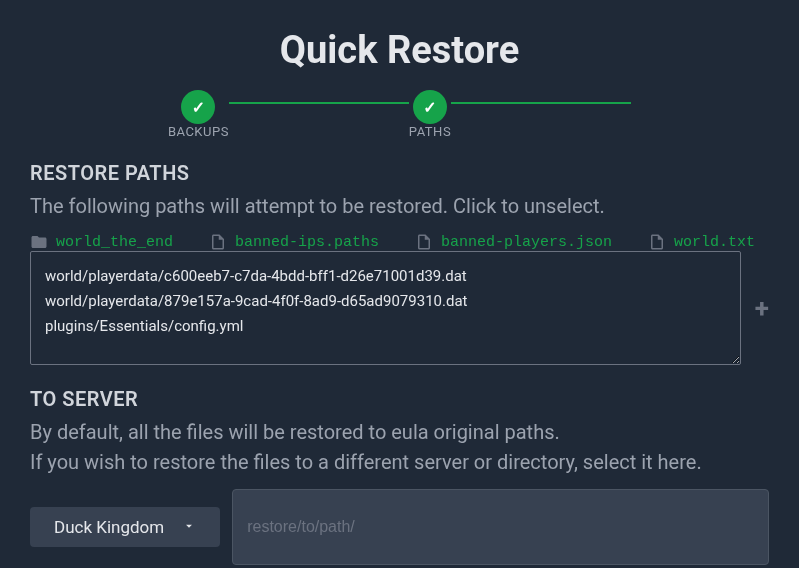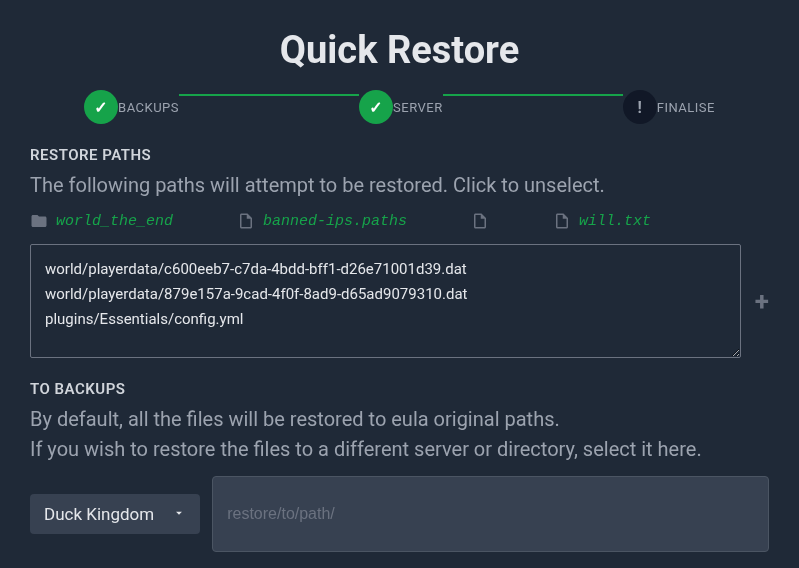--- a/index.html
+++ b/index.html
@@ -21,21 +21,21 @@
 }
 .stepper {
   display: flex;
   align-items: center;
   justify-content: center;
   gap: 0;
   margin-bottom: 22px;
 }
 .step {
   display: flex;
-  flex-direction: row;
+  flex-direction: column;
   align-items: center;
   gap: 0;
 }
 .step-circle {
   width: 34px;
   height: 34px;
   border-radius: 50%;
   display: flex;
   align-items: center;
   justify-content: center;
@@ -59,38 +59,36 @@
   font-size: 16px;
   font-weight: bold;
 }
 .exclaim-icon::before {
   content: "!";
   color: #9ca3af;
   font-size: 16px;
   font-weight: bold;
 }
 .section-title {
-  font-size: 15px;
+  font-size: 20px;
   font-weight: 600;
   color: #d1d5db;
   margin-bottom: 6px;
   letter-spacing: 0.5px;
 }
 .section-desc {
   font-size: 20px;
   color: #9ca3af;
   margin-bottom: 12px;
   line-height: 1.5;
 }
 .paths-grid {
   display: flex;
   flex-wrap: wrap;
-  gap: 10px 64px;
-  margin-bottom: 14px;
-  font-style: italic;
+  gap: 10px 36px;
 }
 .path-item {
   display: flex;
   align-items: center;
   gap: 8px;
   cursor: pointer;
 }
 .path-name {
   font-family: "SFMono-Regular", Consolas, "Liberation Mono", Menlo, monospace;
   font-size: 15px;
@@ -137,21 +135,21 @@
 .server-row {
   display: flex;
   gap: 12px;
   align-items: center;
 }
 .server-select {
   background: #374151;
   color: #e5e7eb;
   border: none;
   border-radius: 4px;
-  padding: 10px 14px;
+  padding: 10px 24px;
   font-size: 17px;
   display: flex;
   align-items: center;
   gap: 18px;
   cursor: pointer;
 }
 .chevron-down-icon svg {
   width: 14px;
   height: 14px;
   fill: #e5e7eb;
@@ -177,29 +175,23 @@
     <div class="step-circle done">
         <span class="check-icon"></span>
       </div>
     <div class="step-label">BACKUPS</div>
   </div>
   <div class="step-connector"></div>
   <div class="step">
     <div class="step-circle done">
         <span class="check-icon"></span>
       </div>
-    <div class="step-label">SERVER</div>
+    <div class="step-label">PATHS</div>
   </div>
   <div class="step-connector"></div>
-  <div class="step">
-    <div class="step-circle pending">
-        <span class="exclaim-icon"></span>
-      </div>
-    <div class="step-label">FINALISE</div>
-  </div>
 </div>
 
 <h2 class="section-title">RESTORE PATHS</h2>
 <p class="section-desc">The following paths will attempt to be restored. Click to unselect.</p>
 
 <div class="paths-grid">
   <div class="path-item">
     <span class="folder-icon">
       <svg viewBox="0 0 24 24">
           <path d="M10 4H4c-1.1 0-2 .9-2 2v12c0 1.1.9 2 2 2h16c1.1 0 2-.9 2-2V8c0-1.1-.9-2-2-2h-8l-2-2z"></path>
@@ -214,39 +206,40 @@
         </svg>
     </span>
     <span class="path-name">banned-ips.paths</span>
   </div>
   <div class="path-item">
     <span class="file-icon">
       <svg viewBox="0 0 24 24">
           <path d="M14 2H6c-1.1 0-2 .9-2 2v16c0 1.1.9 2 2 2h12c1.1 0 2-.9 2-2V8l-6-6zM6 20V4h7v5h5v11H6z"></path>
         </svg>
     </span>
+    <span class="path-name">banned-players.json</span>
   </div>
   <div class="path-item">
     <span class="file-icon">
       <svg viewBox="0 0 24 24">
           <path d="M14 2H6c-1.1 0-2 .9-2 2v16c0 1.1.9 2 2 2h12c1.1 0 2-.9 2-2V8l-6-6zM6 20V4h7v5h5v11H6z"></path>
         </svg>
     </span>
-    <span class="path-name">will.txt</span>
+    <span class="path-name">world.txt</span>
   </div>
 </div>
 
 <div class="textarea-row">
   <textarea class="path-textarea" style="">world/playerdata/c600eeb7-c7da-4bdd-bff1-d26e71001d39.dat
 world/playerdata/879e157a-9cad-4f0f-8ad9-d65ad9079310.dat
 plugins/Essentials/config.yml</textarea>
   <div class="add-btn">+</div>
 </div>
 
-<h2 class="section-title">TO BACKUPS</h2>
+<h2 class="section-title">TO SERVER</h2>
 <p class="section-desc">
   <span>By default, all the files will be restored to eula original paths.</span><br>
   <span>If you wish to restore the files to a different server or directory, select it here.</span>
 </p>
 
 <div class="server-row">
   <div class="server-select">
     <span>Duck Kingdom</span>
     <span class="chevron-down-icon">
       <svg viewBox="0 0 24 24">

